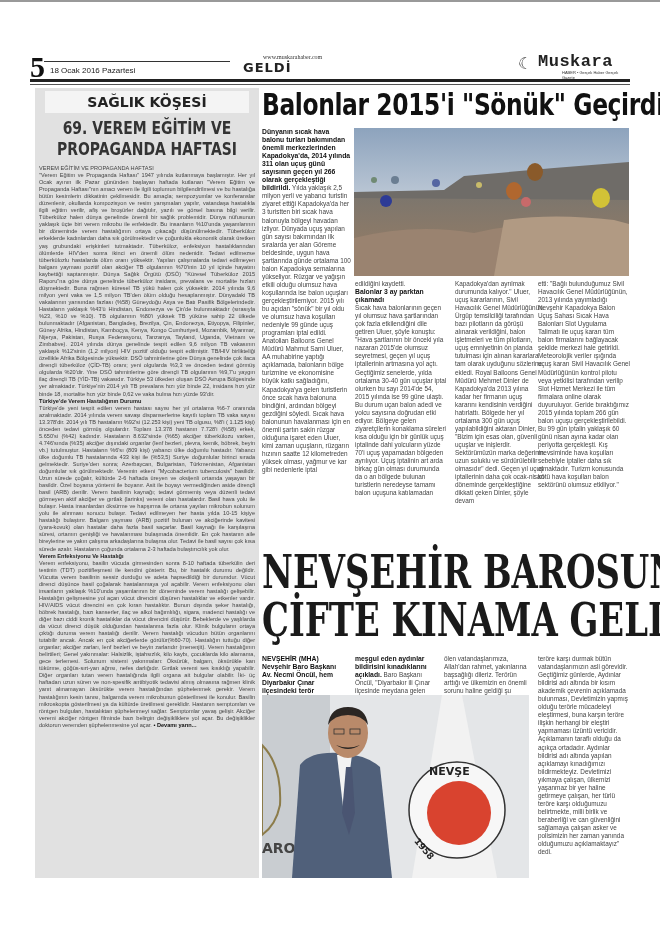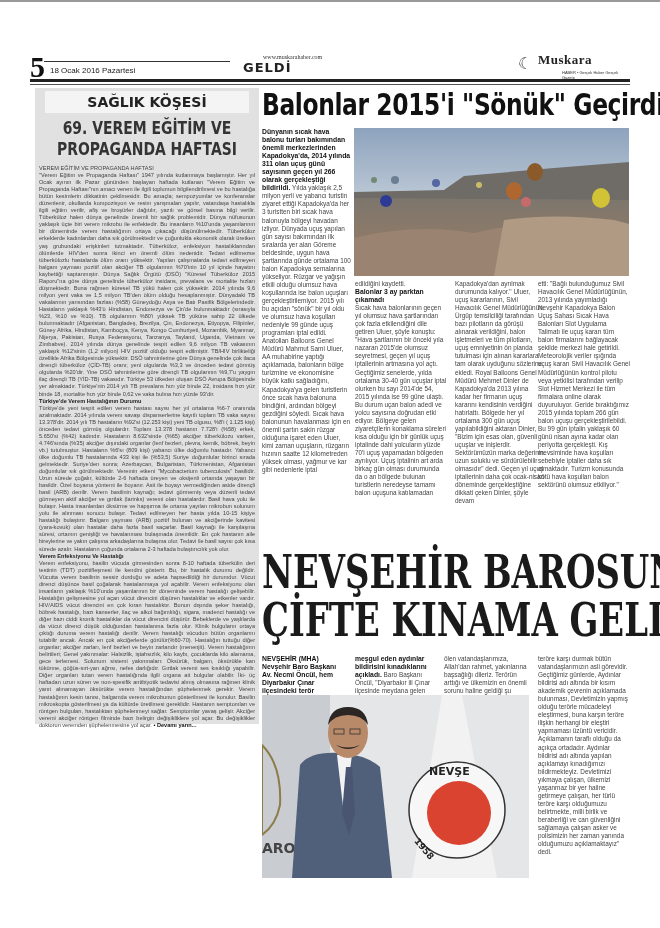--- a/index.html
+++ b/index.html
@@ -7,27 +7,27 @@
   .page-border { position:absolute; left:0; top:0; width:660px; height:928px; border-top:2px solid #999; box-sizing:border-box; }
   
   .hdr { position:absolute; left:30px; top:52px; width:600px; height:34px; }
   .pg-num { position:absolute; left:0; top:0; font-family:"Liberation Serif", serif; font-weight:bold; font-size:30px; line-height:30px; color:#111; }
   .hdr-line-top { position:absolute; left:14px; top:9px; width:186px; height:1px; background:#333; }
   .hdr-date { position:absolute; left:20px; top:14px; font-family:Liberation Sans, sans-serif; font-size:8px; color:#222; }
   .hdr-section { position:absolute; left:213px; top:8px; font-family:"DejaVu Sans", sans-serif; font-weight:bold; font-size:13px; letter-spacing:1px; color:#222; }
   .hdr-url { position:absolute; left:233px; top:2px; font-family:"Liberation Serif", serif; font-size:6px; color:#333; }
   .logo { position:absolute; left:488px; top:0px; width:112px; height:26px; }
   .logo-icon { position:absolute; left:0; top:2px; font-size:16px; color:#333; }
-  .logo-text { position:absolute; left:20px; top:0; font-family:Liberation Serif, serif; font-weight:bold; font-size:13px; color:#222; letter-spacing:0.5px; }
+  .logo-text { position:absolute; left:20px; top:0; font-family:Liberation Mono, monospace; font-weight:bold; font-size:17px; color:#222; letter-spacing:0.5px; }
   .logo-sub { position:absolute; left:44px; top:18px; font-size:4px; color:#333; }
   .hdr-rule { position:absolute; left:0; top:27px; width:600px; height:3px; background:#222; }
   .hdr-rule2 { position:absolute; left:0; top:32px; width:600px; height:1px; background:#555; }
 
   
-  .health { position:absolute; left:35px; top:88px; width:224px; height:636px; background:#e1e1e1; }
+  .health { position:absolute; left:35px; top:88px; width:224px; height:790px; background:#e1e1e1; }
   .health-kicker { position:absolute; left:10px; top:3px; width:204px; height:22px; background:#f4f4f4; text-align:center; font-family:"DejaVu Sans", sans-serif; font-weight:bold; font-size:14px; line-height:22px; color:#222; }
   .health-title { position:absolute; left:0; top:30px; width:224px; text-align:center; font-family:"DejaVu Sans", sans-serif; font-weight:bold; font-size:17px; line-height:21px; color:#333; transform:scaleX(0.82); transform-origin:center; }
   .health-body { position:absolute; left:4px; top:77px; width:216px; font-size:5.6px; line-height:7.05px; color:#444; text-align:justify; }
   .health-body p { margin:0; }
   .health-body .sub { font-weight:bold; color:#222; }
   .health-body .more { font-weight:bold; color:#111; }
 
   
   .bal-title { position:absolute; left:262px; top:86px; width:370px; font-family:"DejaVu Sans", sans-serif; font-weight:bold; font-size:30px; line-height:38px; color:#111; white-space:nowrap; transform:scaleX(0.78); transform-origin:left top; letter-spacing:-0.5px; }
   .bal-photo { position:absolute; left:354px; top:128px; width:275px; height:148px; overflow:hidden; }

